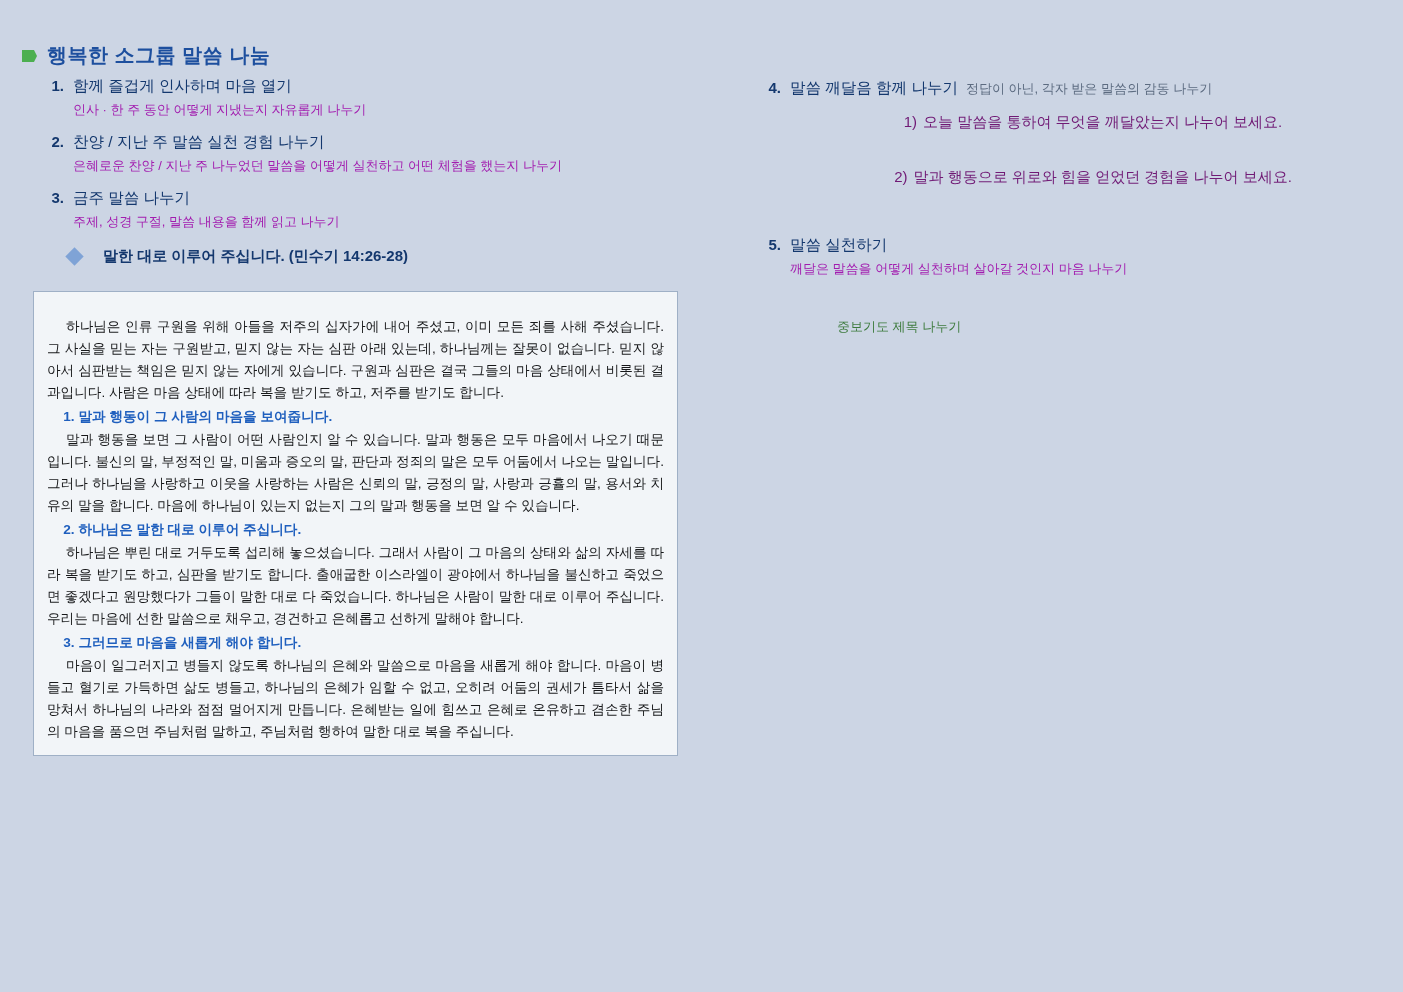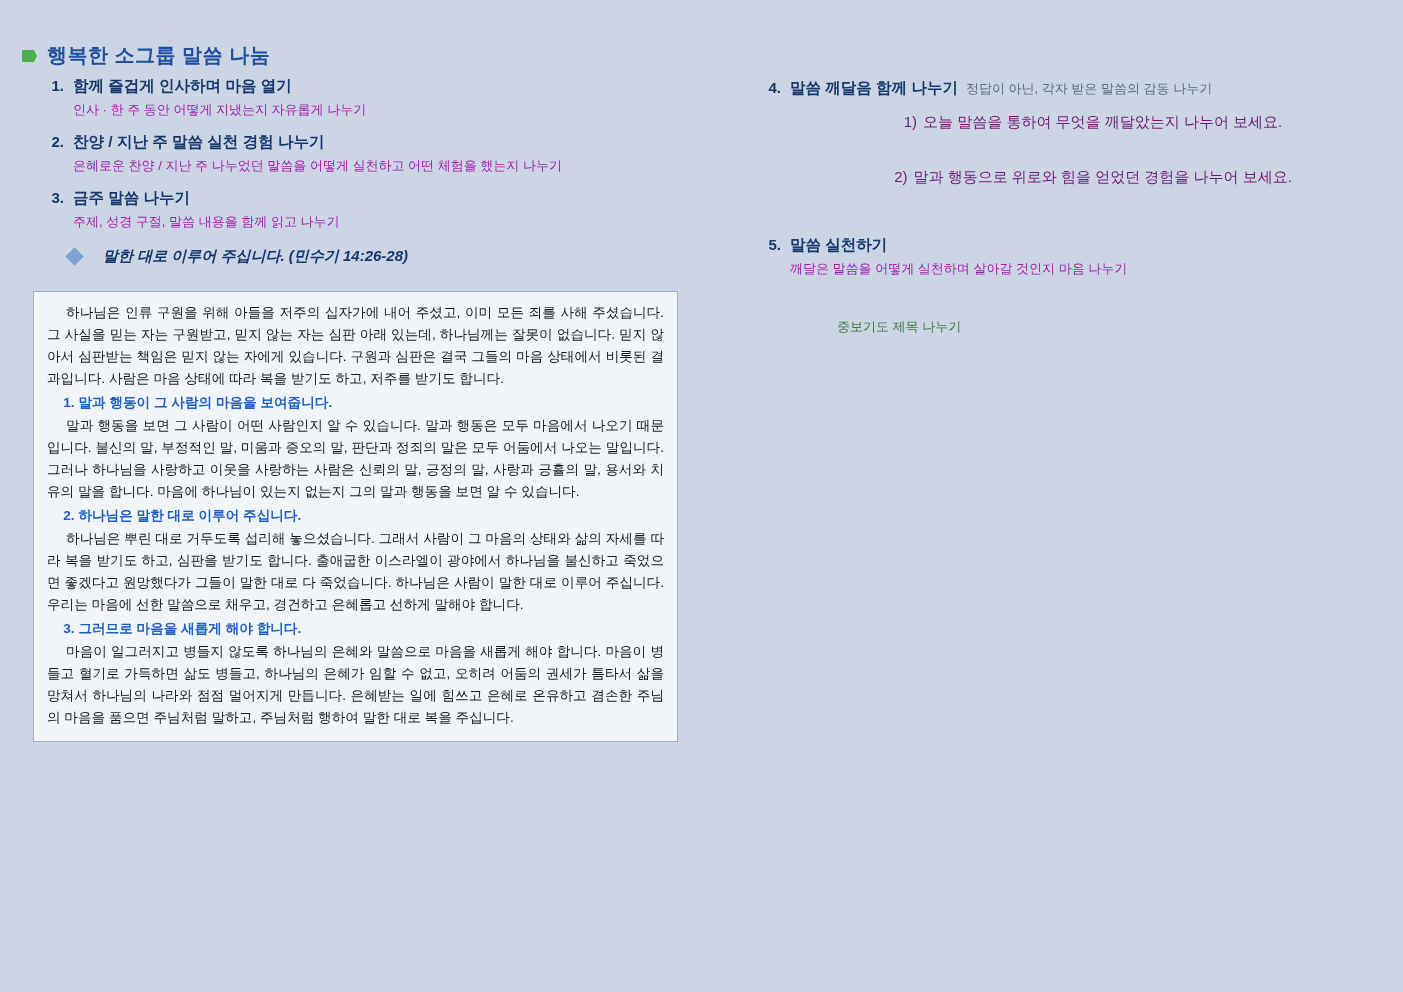--- a/index.html
+++ b/index.html
@@ -67,21 +67,21 @@
     font-size: 15px;
     font-weight: bold;
     color: #14386e;
     width: 26px;
     flex: 0 0 auto;
     text-align: right;
     padding-right: 9px;
   }
   .item-title {
     font-size: 15.5px;
-    font-weight: bold;
+    font-weight: normal;
     color: #14386e;
     text-align: right;
   }
   .item-title-note {
     font-size: 13px;
     font-weight: normal;
     color: #5c6b80;
     margin-left: 8px;
   }
   .item-sub {
@@ -99,41 +99,40 @@
   }
   .sub-q .qn {
     margin-right: 6px;
   }
 
   .diamond-row {
     display: flex;
     align-items: center;
     margin-top: 16px;
     margin-left: 30px;
-    font-style: italic;
   }
   .diamond-icon {
     width: 13px;
     height: 13px;
     background: #7fa3d6;
     transform: rotate(45deg);
     flex: 0 0 auto;
   }
   .diamond-text {
     font-size: 15px;
     font-weight: bold;
     color: #14386e;
     margin-left: 22px;
   }
 
   
   .textbox {
     background: #f2f5f8;
     border: 1px solid #9fb0c6;
-    padding: 10px 13px 12px 13px;
+    padding: 24px 13px 12px 13px;
     box-sizing: border-box;
   }
   .textbox p {
     margin: 0;
     font-size: 13.6px;
     line-height: 1.62;
     text-align: justify;
     text-indent: 1.4em;
     color: #17181a;
   }

